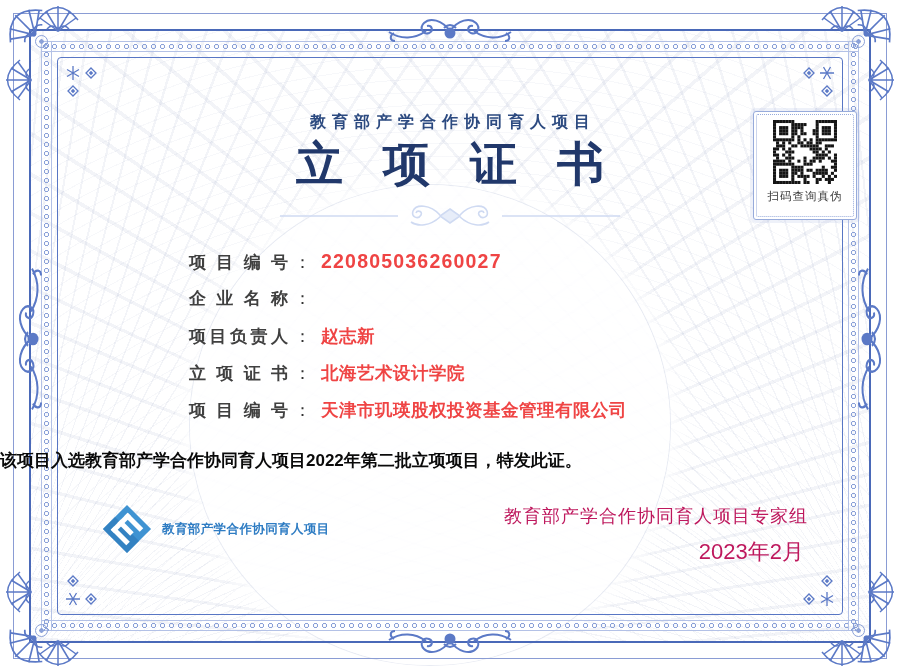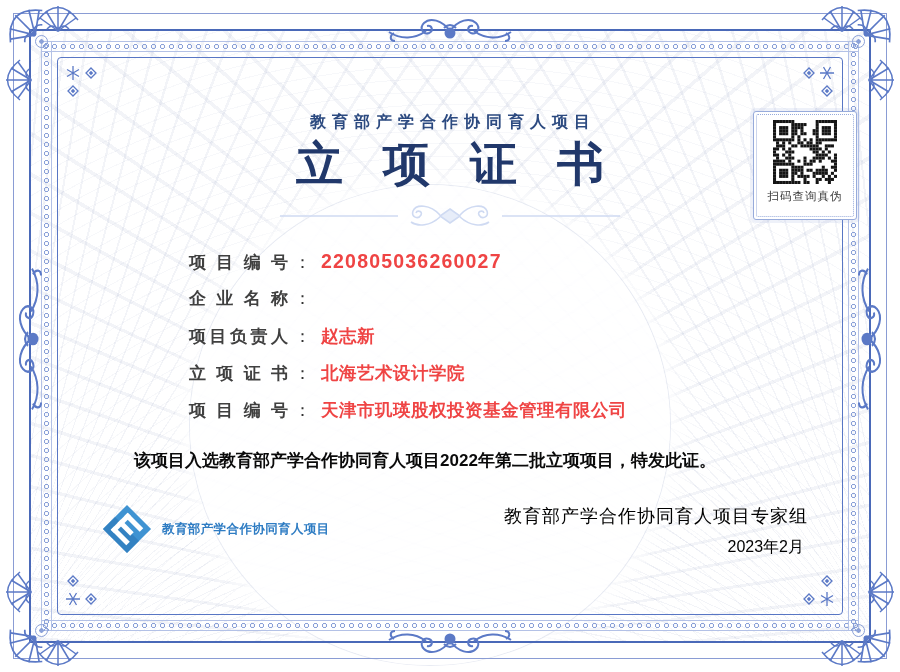--- a/index.html
+++ b/index.html
@@ -44,28 +44,28 @@
     box-shadow:0 0 0 3px rgba(151,171,219,0.16);margin-left:32px;}
   .qr-badge::before{content:"";position:absolute;inset:2px;border:1px dotted #97abdb;border-radius:2px;pointer-events:none;}
   .qr-svg{width:64px;height:64px;display:block;margin:0 auto;}
   .qr-caption{margin-top:5px;font-size:11.5px;color:#3c3c3c;letter-spacing:1px;}
   .fields{position:absolute;left:189px;top:250px;z-index:2;}
   .field-row{display:flex;align-items:baseline;height:37px;font-size:17px;}
   .field-label{display:inline-block;width:99px;text-align:justify;text-align-last:justify;color:#404040;font-weight:bold;}
   .field-colon{margin:0 10px 0 6px;color:#323232;}
   .field-value{font-weight:bold;color:#ef4444;font-size:17.5px;letter-spacing:0.5px;}
   .field-row:first-child .field-value{font-size:19.5px;letter-spacing:1.2px;}
-  .statement{position:absolute;top:449px;left:0;right:50px;text-align:center;z-index:2;
+  .statement{position:absolute;top:449px;left:0;right:50px;text-align:left;z-index:2;
     font-size:17px;font-weight:bold;color:#0a0a0a;}
   .footer-logo{position:absolute;left:101px;top:503px;display:flex;align-items:center;gap:9px;z-index:2;}
   .logo-line1{font-size:12.5px;font-weight:bold;color:#2e7cc3;letter-spacing:0.4px;}
   .logo-line2{font-size:16.5px;color:#7e8997;letter-spacing:0.6px;margin-top:3px;}
-  .footer-sign{position:absolute;right:92px;top:504px;text-align:right;z-index:2;color:#000000;margin-left:40px;}
+  .footer-sign{position:absolute;right:92px;top:504px;text-align:right;z-index:2;color:#be185d;margin-left:40px;}
   .sign-line1{font-size:18px;letter-spacing:1px;}
-  .sign-line2{font-size:16px;margin-top:9px;padding-right:4px;}
+  .sign-line2{font-size:22px;margin-top:9px;padding-right:4px;}
 </style>
 </head>
 <body>
 
 <svg width="0" height="0" style="position:absolute" aria-hidden="true">
   <defs>
     <g id="orn-fan" fill="none" stroke="#5b79c6" stroke-width="1.5">
       <path d="M24 30 L24 5"></path>
         <path d="M24 30 L12 10"></path>
         <path d="M24 30 L36 10"></path>

